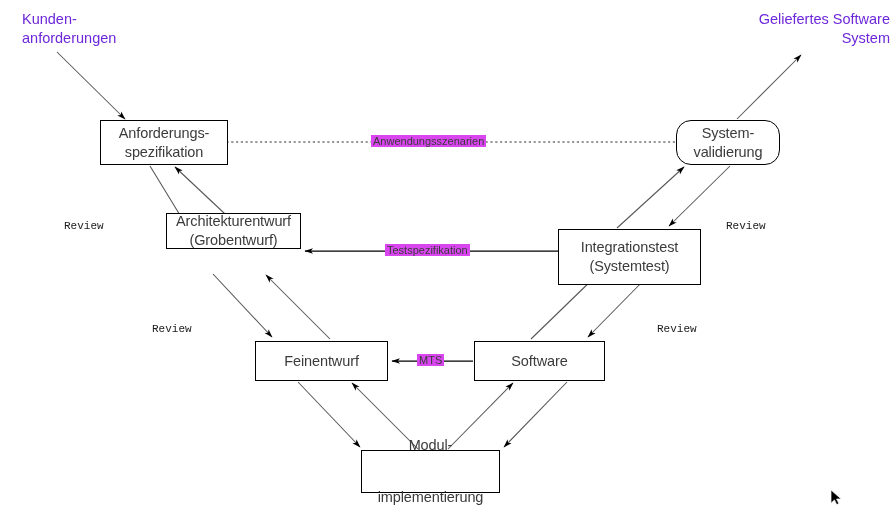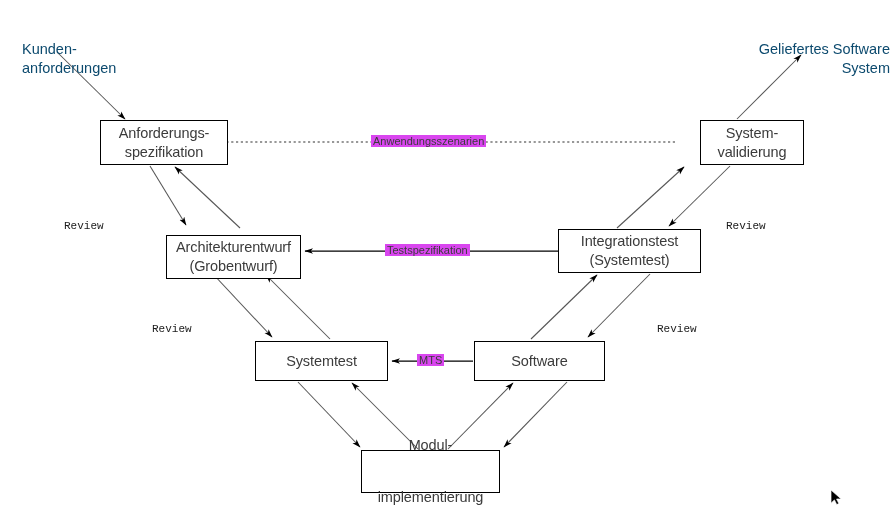--- a/index.html
+++ b/index.html
@@ -40,26 +40,25 @@
     line-height: 1.30;
     text-align: center;
     letter-spacing: -0.1px;
     z-index: 5;
   }
   .node-box .ln { display: block; white-space: nowrap; }
   .free-label {
     position: absolute;
     font-family: "Liberation Sans", sans-serif;
     font-size: 14.5px;
-    color: #0c4a6e;
+    color: #6d28d9;
     line-height: 1.30;
     text-align: center;
     white-space: nowrap;
     z-index: 4;
-    margin-top: 30px;
   }
   .free-label .ln { display: block; }
   .review-label {
     position: absolute;
     font-family: Liberation Mono, monospace;
     font-size: 11px;
     color: #1a1a1a;
     white-space: nowrap;
     z-index: 4;
     margin-top: 32px;
@@ -122,37 +121,37 @@
 
     <line x1="617" y1="228" x2="684" y2="167" stroke="#555555" stroke-width="1.05" marker-end="url(#ah)"></line>
     <line x1="730" y1="166" x2="669" y2="226" stroke="#555555" stroke-width="1.05" marker-end="url(#ah)"></line>
   </svg>
 
   <div class="node-box" style="left:100px; top:120px; width:128px; height:45px;">
     <span class="ln">Anforderungs-</span>
     <span class="ln">spezifikation</span>
   </div>
 
-  <div class="node-box" style="left:700px; top:120px; width:104px; height:45px;">
+  <div class="node-box" style="left:676px; top:120px; width:104px; height:45px;border-radius:15px;">
     <span class="ln">System-</span>
     <span class="ln">validierung</span>
   </div>
 
-  <div class="node-box" style="left:166px; top:235px; width:135px; height:44px;">
+  <div class="node-box" style="left:166px; top:213px; width:135px; height:36px;">
     <span class="ln">Architekturentwurf</span>
     <span class="ln">(Grobentwurf)</span>
   </div>
 
-  <div class="node-box" style="left:558px; top:229px; width:143px; height:44px;">
+  <div class="node-box" style="left:558px; top:229px; width:143px; height:56px;">
     <span class="ln">Integrationstest</span>
     <span class="ln">(Systemtest)</span>
   </div>
 
   <div class="node-box" style="left:255px; top:341px; width:133px; height:40px;">
-    <span class="ln">Systemtest</span>
+    <span class="ln">Feinentwurf</span>
   </div>
 
   <div class="node-box" style="left:474px; top:341px; width:131px; height:40px;">
     <span class="ln">Software</span>
   </div>
 
   <div class="node-box" style="left:361px; top:450px; width:139px; height:43px;gap:33px;">
     <span class="ln">Modul-</span>
     <span class="ln">implementierung</span>
   </div>

